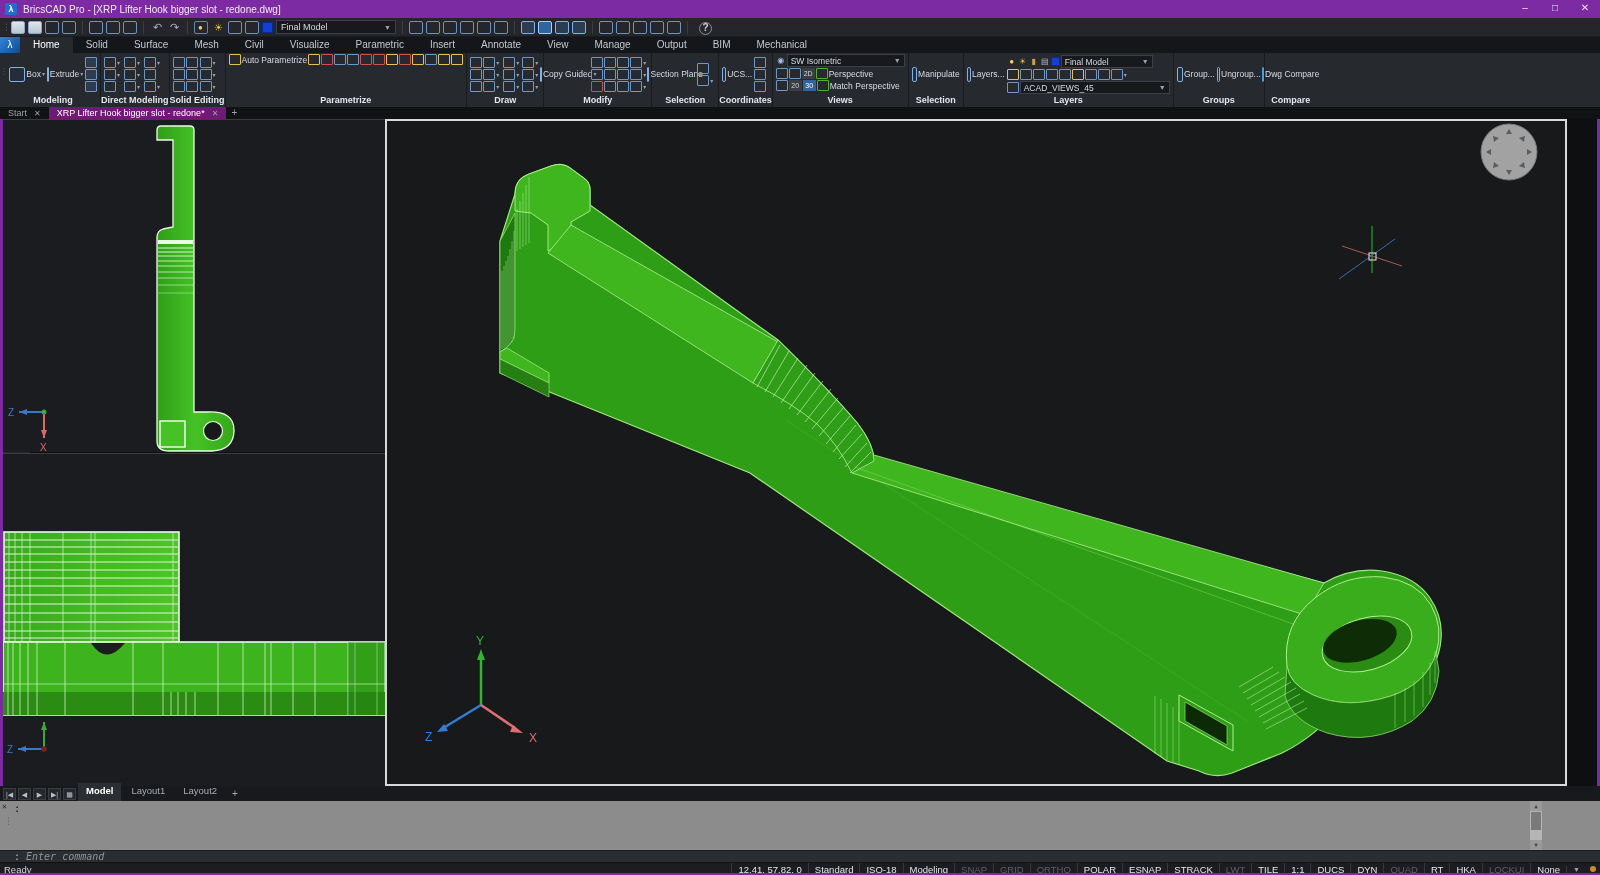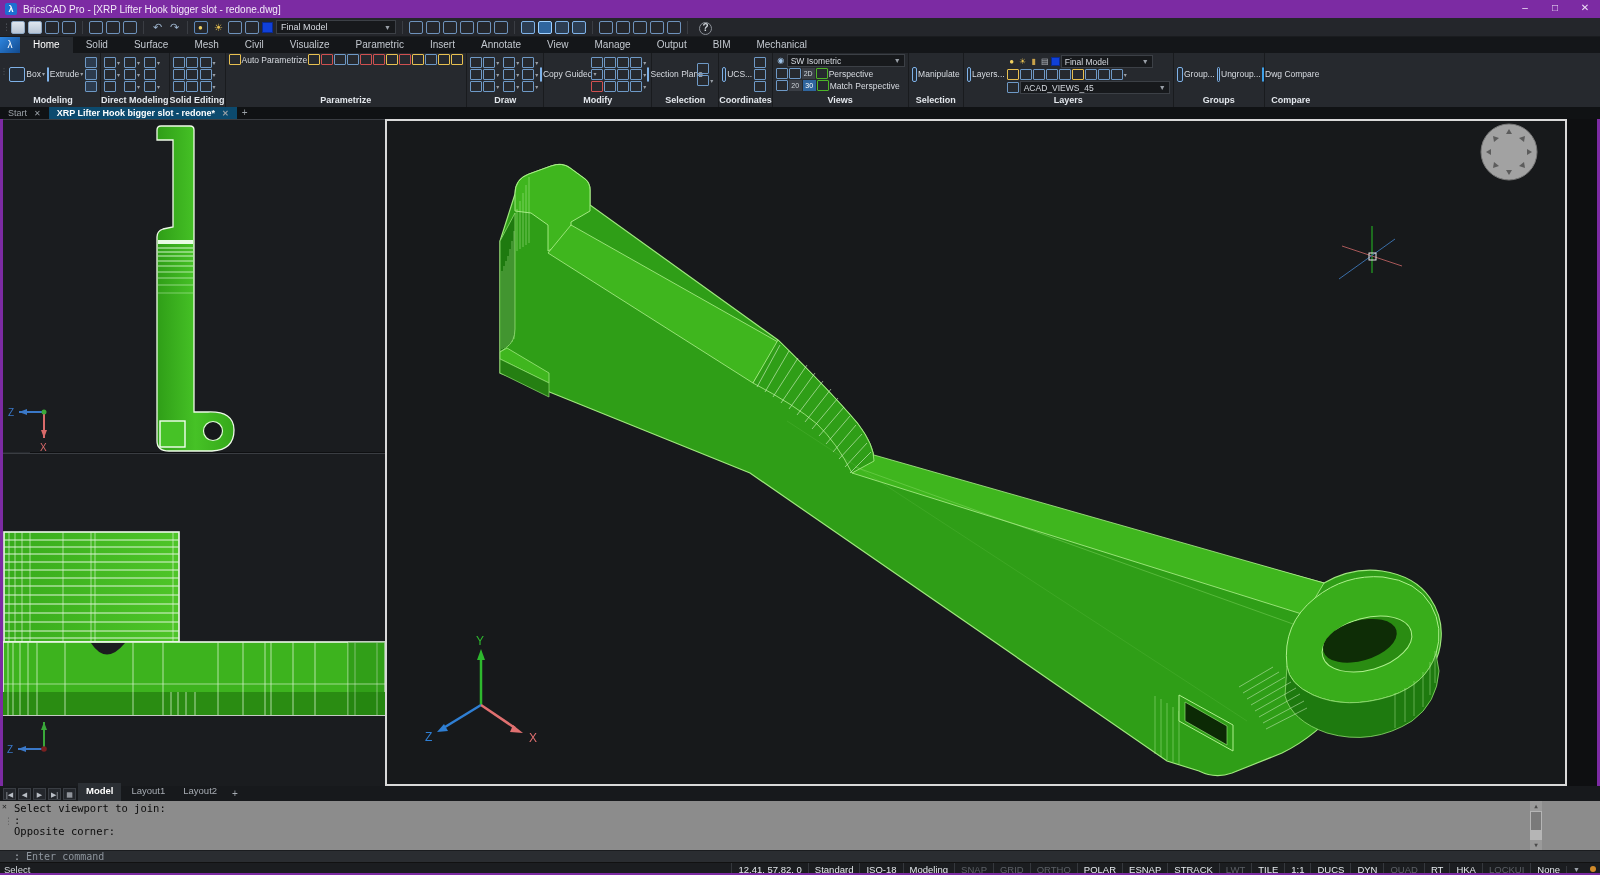--- a/index.html
+++ b/index.html
@@ -65,21 +65,21 @@
   .rtext { font-size:8.5px; color:#d8dce2; white-space:nowrap; }
   .vfield { height:13px; background:#17191c; border:1px solid #3c4046; color:#d6dae0; font-size:8.5px;
     display:flex; align-items:center; padding:0 3px; gap:6px; }
   .badge { width:13px; height:11px; font-size:7px; color:#cfd4da; background:#3a3e45; text-align:center; line-height:11px; }
   .badge.on { background:#2f659e; color:#fff; }
   .mi { width:10px; height:10px; font-size:8px; line-height:10px; text-align:center; }
 
   
   #doctabs { left:0; top:107px; width:1600px; height:12px; background:#101214; display:flex; align-items:stretch; }
   .dtab { display:flex; align-items:center; gap:7px; padding:0 8px; font-size:9px; color:#9aa0a6; }
-  .dtab.active { background:#0c4a6e; color:#fff; font-weight:bold; }
+  .dtab.active { background:#701a75; color:#fff; font-weight:normal; }
   .dtab .x { font-size:8px; color:#9aa0a6; }
   .dplus { width:16px; color:#9aa0a6; font-size:10px; text-align:center; line-height:12px; }
 
   
   #workspace { left:0; top:119px; width:1600px; height:667px; background:#0e0f11; }
   .pborder { background:#7c2ba3; }
   .vp { position:absolute; background:#1a1c1f; }
   #vp-main { left:385px; top:0; width:1182px; height:667px; border:2px solid #d9d9d9; background:#17191b; }
   #vp-topleft { left:3px; top:0; width:382px; height:333px; border-top:1px solid #3a3d42; }
   #vp-botleft { left:3px; top:334px; width:382px; height:333px; border-top:1px solid #3a3d42; }
@@ -103,21 +103,21 @@
   
   #cmdhist { left:0; top:801px; width:1600px; height:49px; background:#8c8c8c; position:absolute;
     font-family:"DejaVu Sans Mono", monospace; font-size:10.5px; color:#0c0c0c; padding:2px 0 0 14px; line-height:11.5px; }
   #cmdhist .cx { position:absolute; left:2px; top:0px; font-size:8px; color:#222; }
   #cmdhist .cgrip { position:absolute; left:4px; top:18px; color:#5c5c5c; font-size:9px; line-height:5px; }
   #cmdscroll { position:absolute; right:58px; top:0; width:12px; height:49px; background:#b5b5b5; }
   #cmdscroll .sa { position:absolute; left:0; width:12px; height:10px; background:#9a9a9a; color:#4a4a4a; font-size:6px; text-align:center; line-height:10px; }
   #cmdscroll .sthumb { position:absolute; left:1px; top:11px; width:10px; height:18px; background:#7a7a7a; }
   #cmdinput { left:0; top:850px; width:1600px; height:12px; background:#2a2d31; border-top:1px solid #1a1c1f;
     font-family:"DejaVu Sans Mono", monospace; font-size:10px; color:#aeb4bb; display:flex; align-items:center; padding-left:14px; gap:6px; }
-  #cmdinput .hint { color:#8e959d; }
+  #cmdinput .hint { font-style:italic; color:#8e959d; }
 
   
   #statusbar { left:0; top:862px; width:1600px; height:13px; background:#1b1d20; border-top:1px solid #111;
     display:flex; align-items:center; font-size:9.5px; color:#d3d7dc; }
   #statusbar .ready { padding-left:4px; }
   #statusbar .sright { margin-left:auto; display:flex; align-items:center; height:22px; }
   .sfield { padding:0 6px; border-left:1px solid #35383d; height:13px; line-height:13px; white-space:nowrap; }
   .sfield.off { color:#5c6066; }
   .sfield.on { color:#e4e8ec; }
   .scaret { padding:0 6px; color:#9aa0a8; font-size:7px; border-left:1px solid #35383d; }
@@ -880,37 +880,35 @@
     <div class="lnav">▦</div>
     <div class="ltab active">Model</div>
     <div class="ltab">Layout1</div>
     <div class="ltab">Layout2</div>
     <div class="lplus">+</div>
   </div>
 
   <div id="cmdhist">
     <div class="cx">✕</div>
     <div class="cgrip">⋮</div>
-    <div>Select viewport to join:</div>
     <div>:</div>
-    <div>Opposite corner:</div>
     <div id="cmdscroll">
       <div class="sa" style="top:0">▲</div>
       <div class="sthumb"></div>
       <div class="sa" style="bottom:0">▼</div>
     </div>
   </div>
 
   <div id="cmdinput" class="abs">
     <span>:</span>
     <span class="hint">Enter command</span>
   </div>
 
   <div id="statusbar" class="abs">
-    <span class="ready">Select</span>
+    <span class="ready">Ready</span>
     <div class="sright">
       <span class="sfield on">12.41, 57.82, 0</span>
       <span class="sfield on">Standard</span>
       <span class="sfield on">ISO-18</span>
       <span class="sfield on">Modeling</span>
       <span class="sfield off">SNAP</span>
       <span class="sfield off">GRID</span>
       <span class="sfield off">ORTHO</span>
       <span class="sfield on">POLAR</span>
       <span class="sfield on">ESNAP</span>

